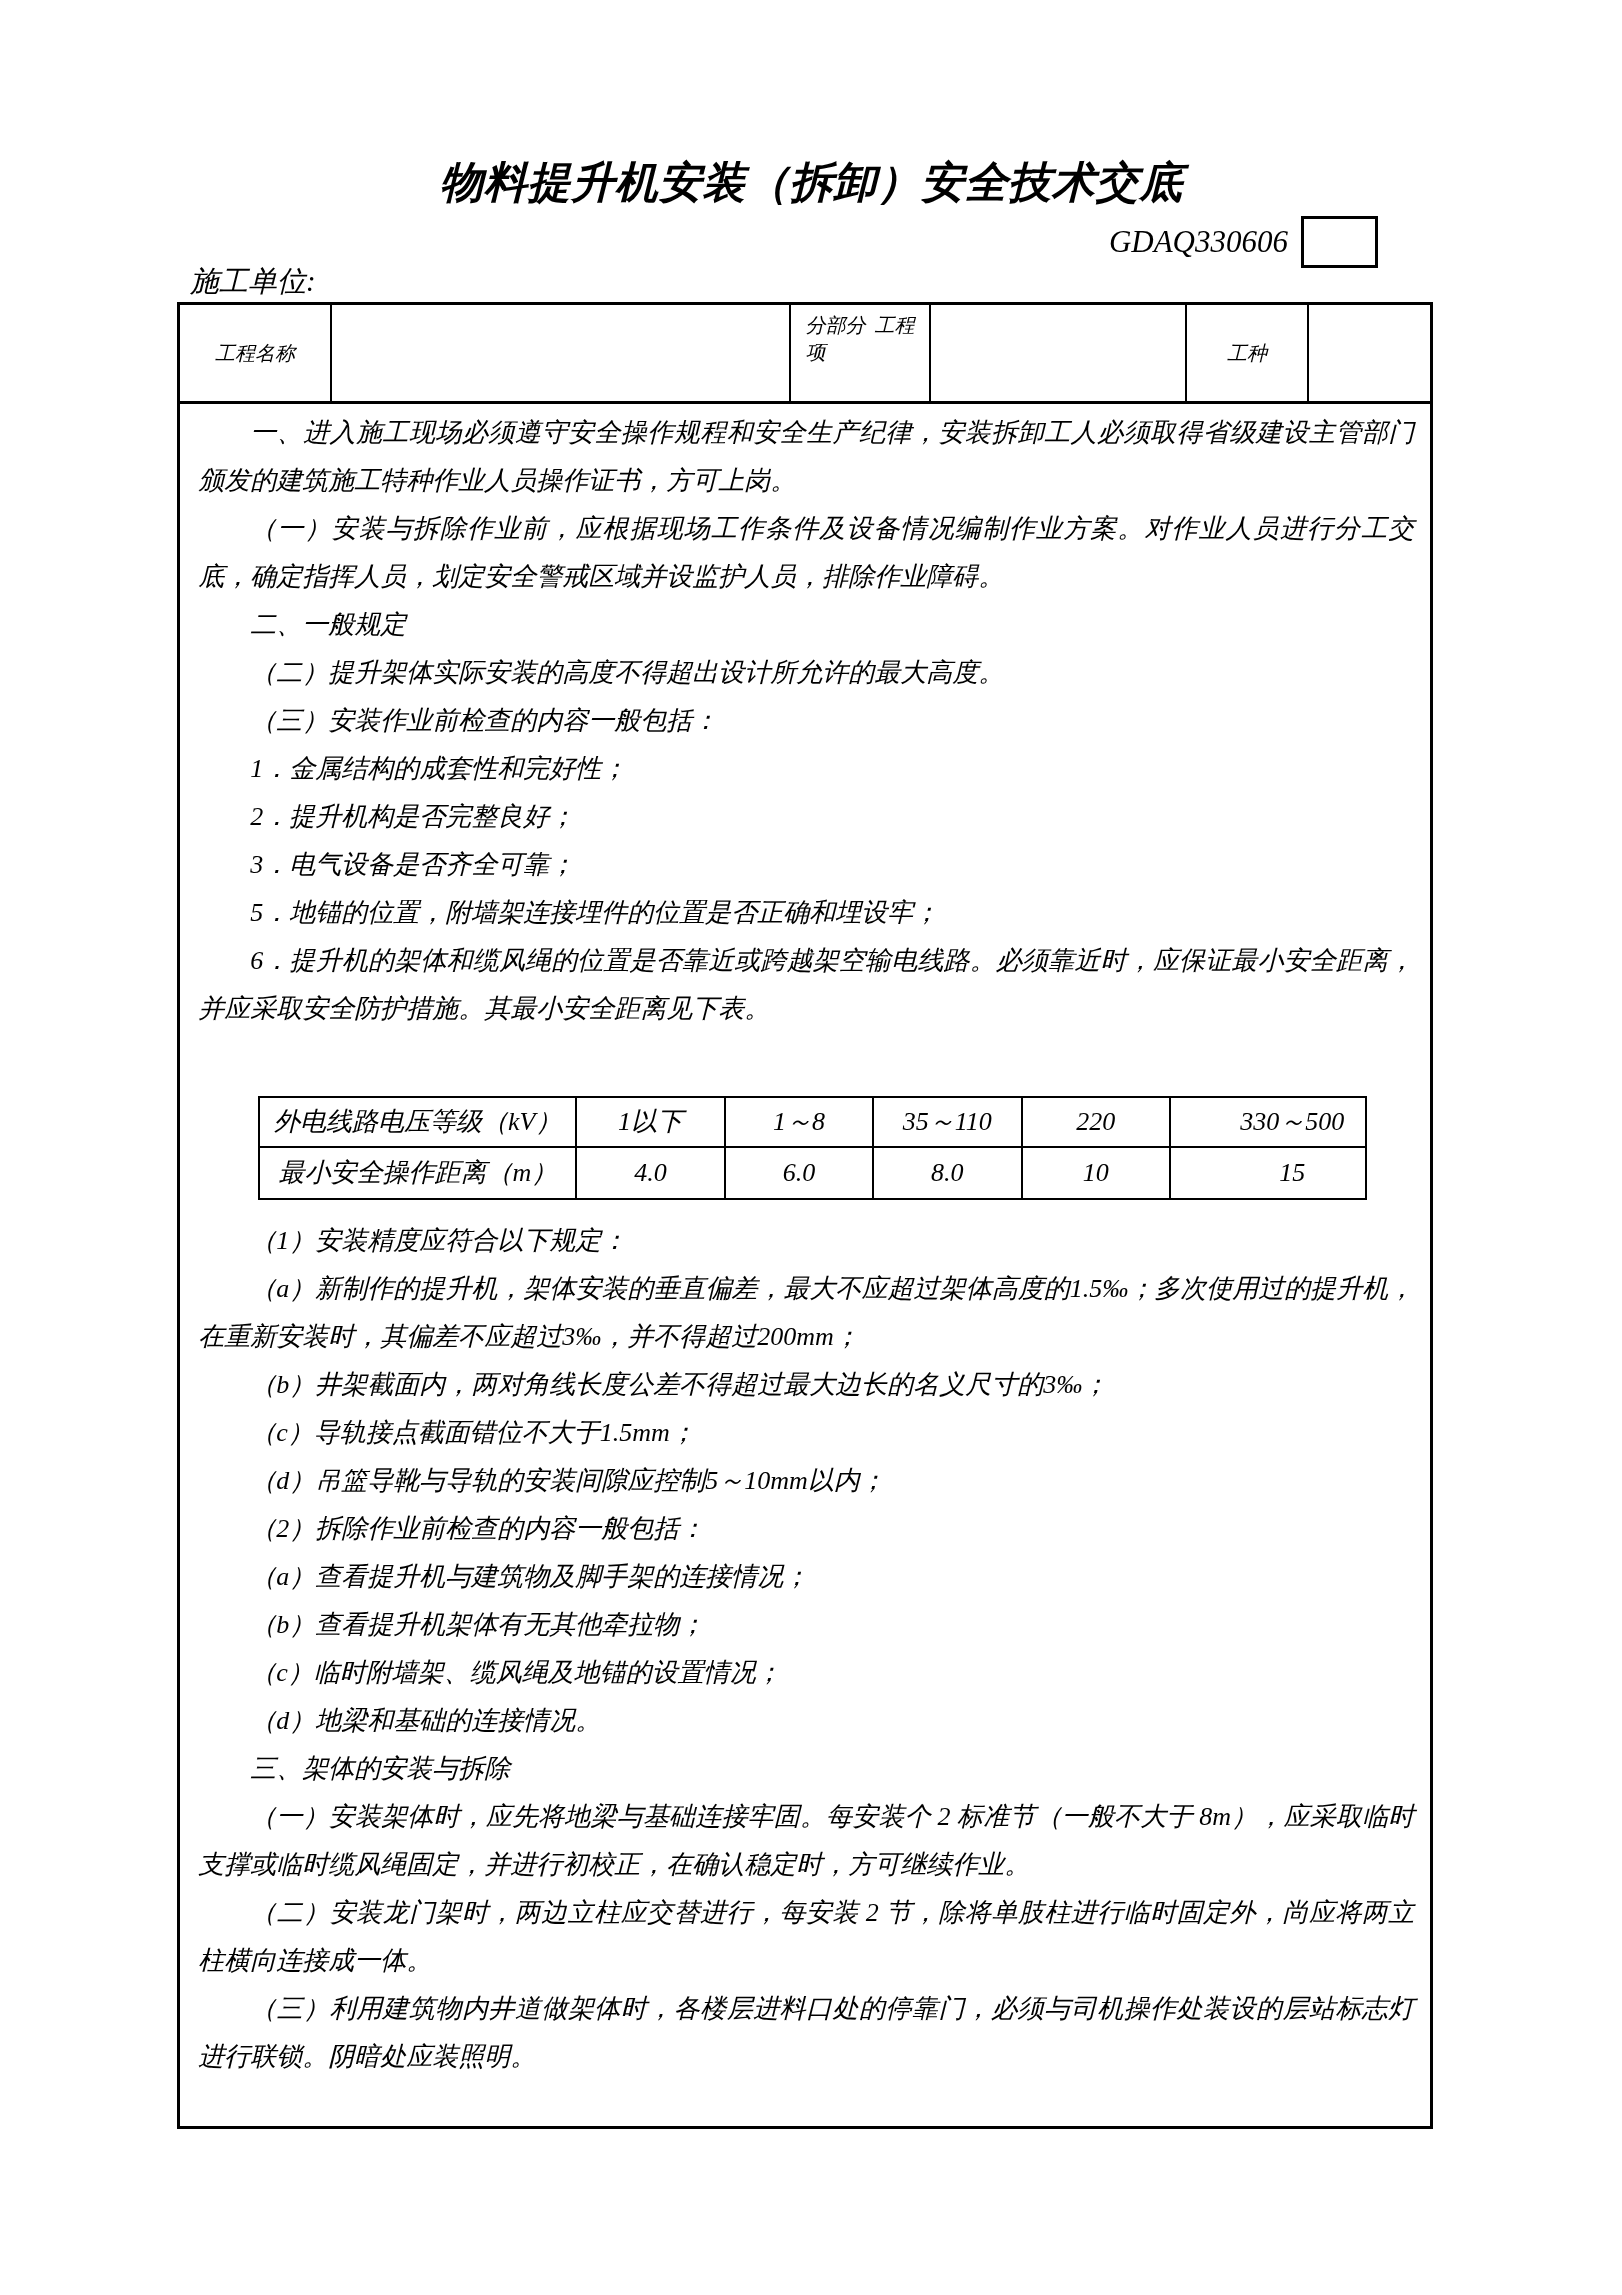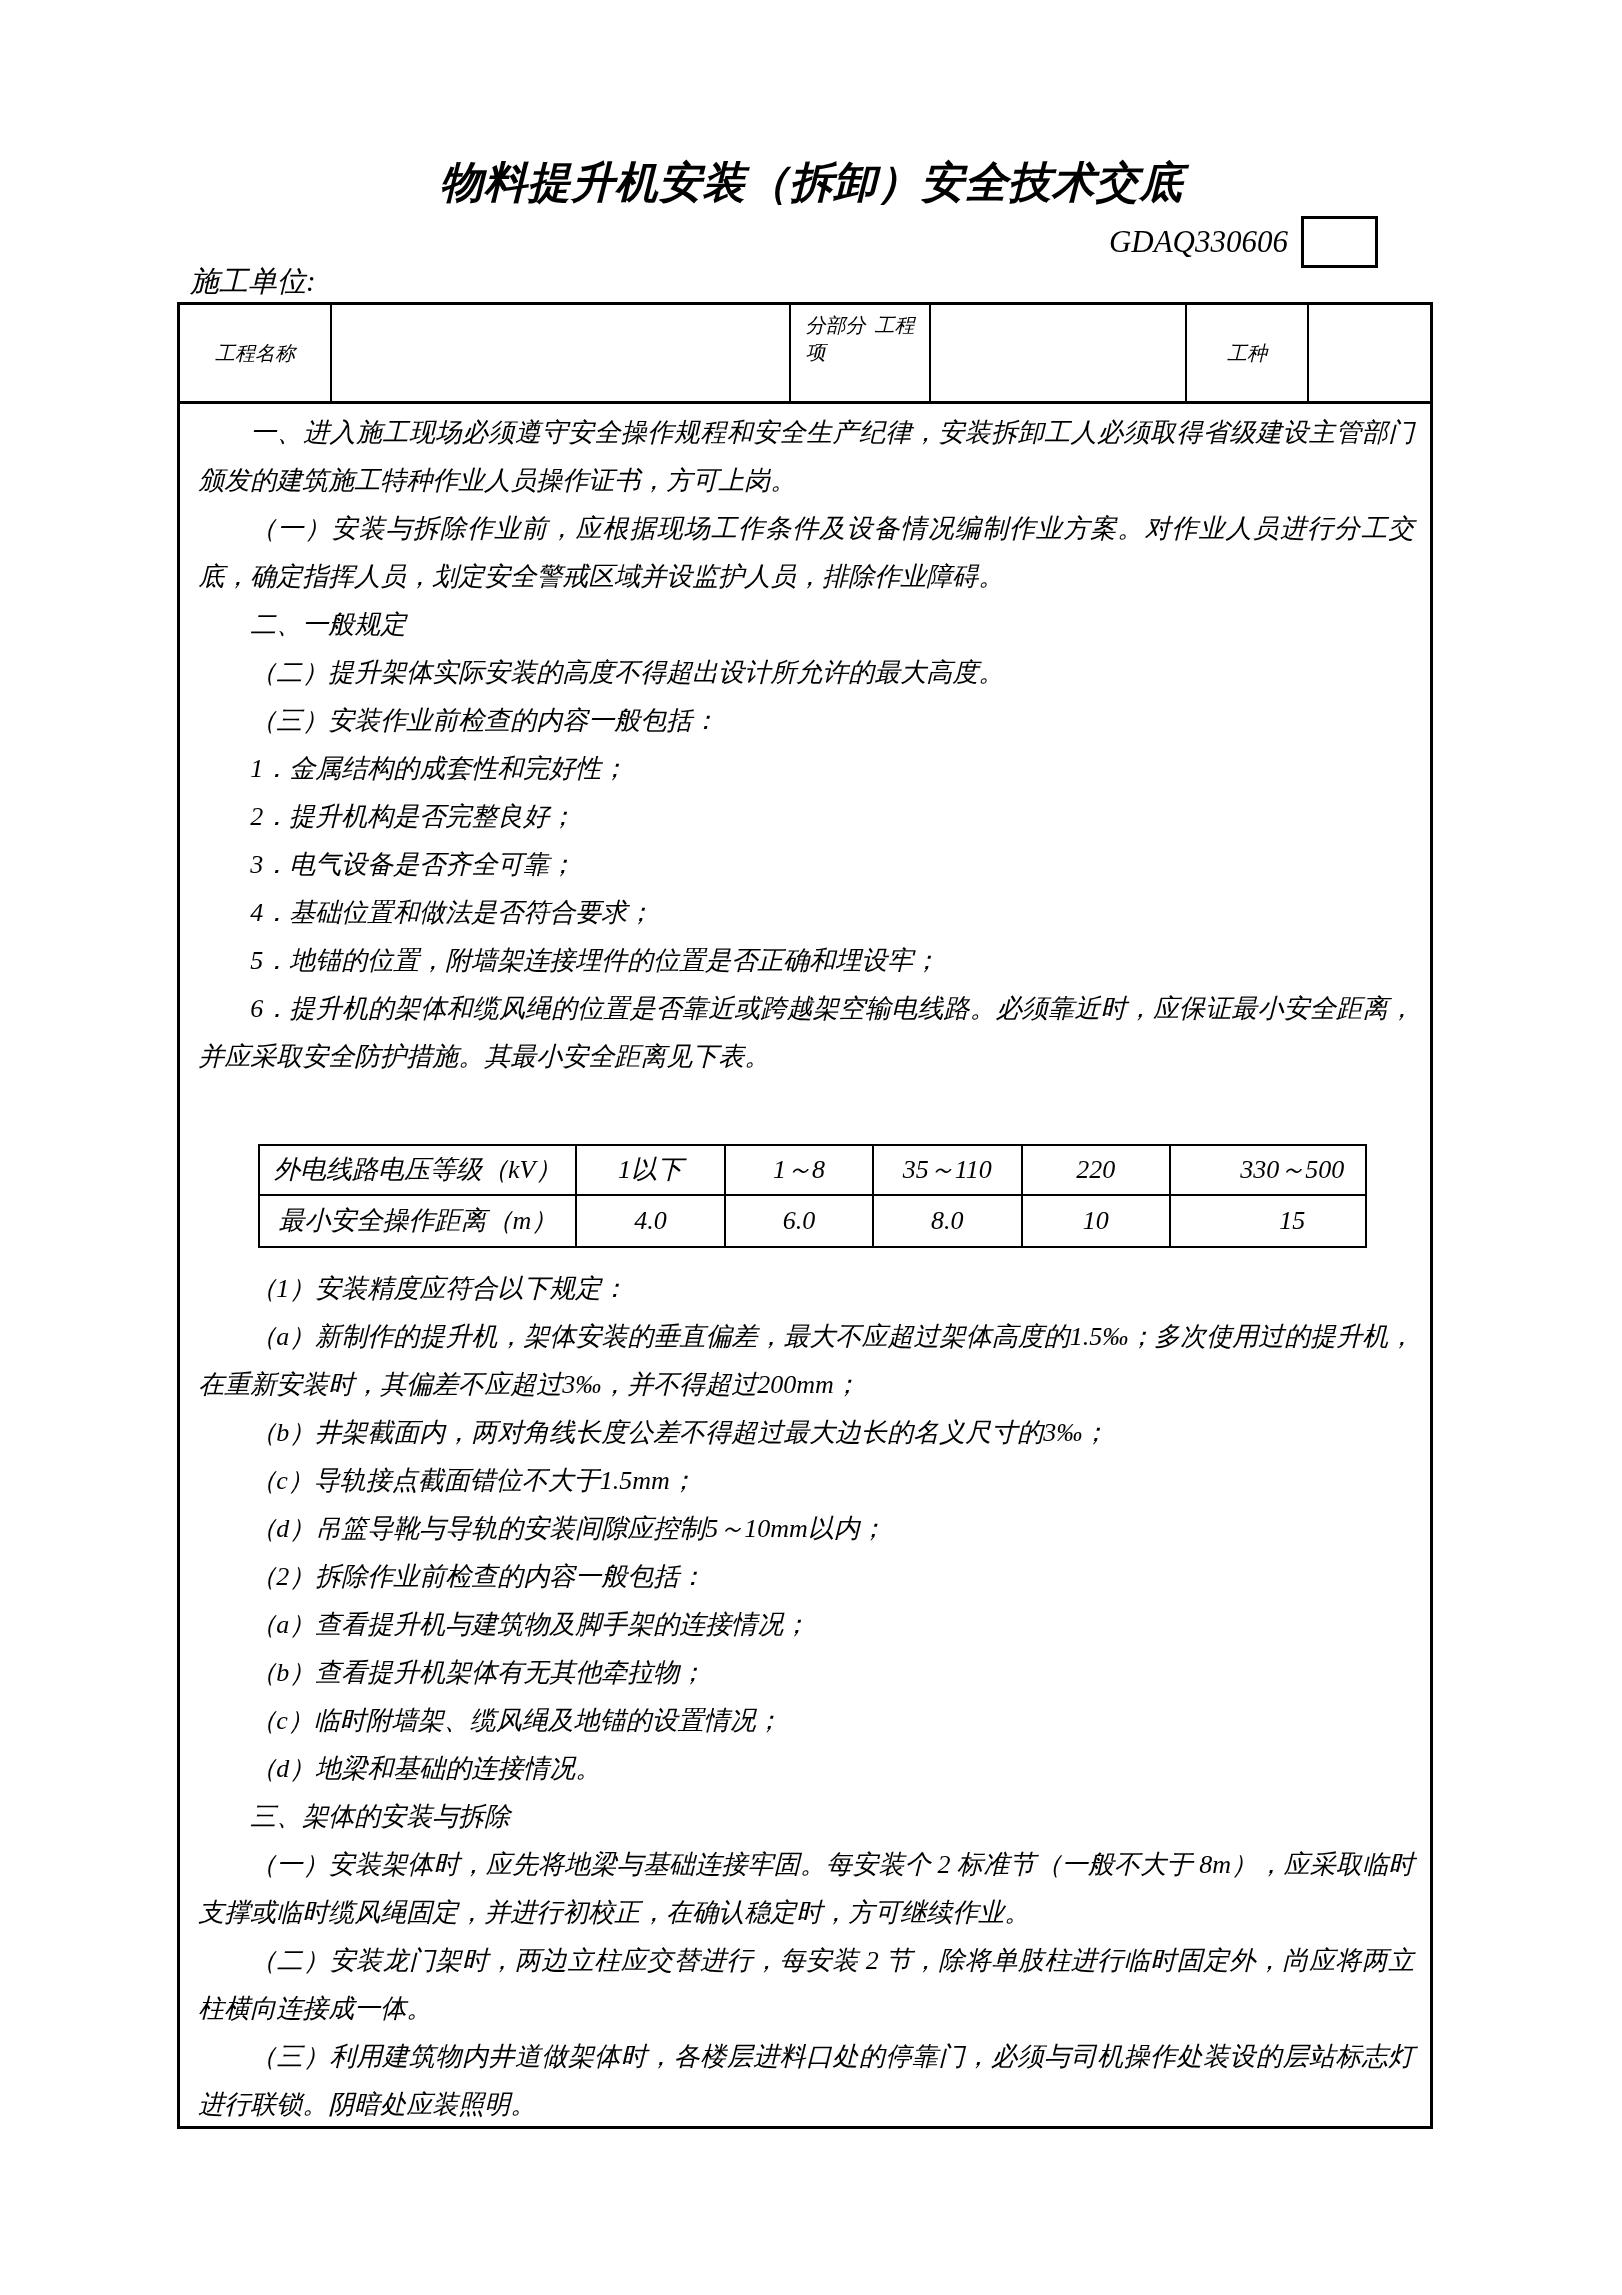--- a/index.html
+++ b/index.html
@@ -131,21 +131,20 @@
     <div class="body-cell">
       <div id="paras-before">
           <p>一、进入施工现场必须遵守安全操作规程和安全生产纪律，安装拆卸工人必须取得省级建设主管部门颁发的建筑施工特种作业人员操作证书，方可上岗。</p>
           <p>（一）安装与拆除作业前，应根据现场工作条件及设备情况编制作业方案。对作业人员进行分工交底，确定指挥人员，划定安全警戒区域并设监护人员，排除作业障碍。</p>
           <p>二、一般规定</p>
           <p>（二）提升架体实际安装的高度不得超出设计所允许的最大高度。</p>
           <p>（三）安装作业前检查的内容一般包括：</p>
           <p>1．金属结构的成套性和完好性；</p>
           <p>2．提升机构是否完整良好；</p>
           <p>3．电气设备是否齐全可靠；</p>
-          <p>4．基础位置和做法是否符合要求；</p>
           <p>5．地锚的位置，附墙架连接埋件的位置是否正确和埋设牢；</p>
           <p>6．提升机的架体和缆风绳的位置是否靠近或跨越架空输电线路。必须靠近时，应保证最小安全距离，并应采取安全防护措施。其最小安全距离见下表。</p>
         </div>
       <div class="stable" id="safety-table">
           <div class="strow">
             <div class="scell label">外电线路电压等级（kV）</div>
             <div class="scell val">1以下</div>
             <div class="scell val">1～8</div>
             <div class="scell val">35～110</div>
             <div class="scell val">220</div>

